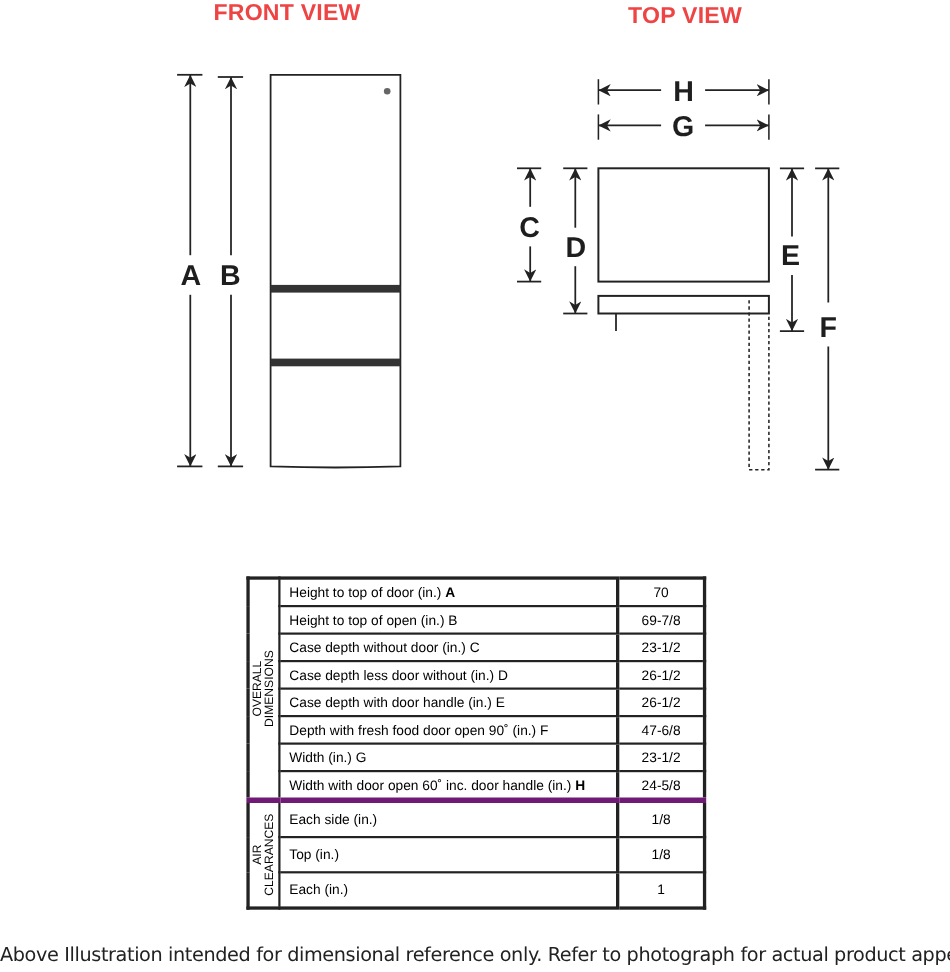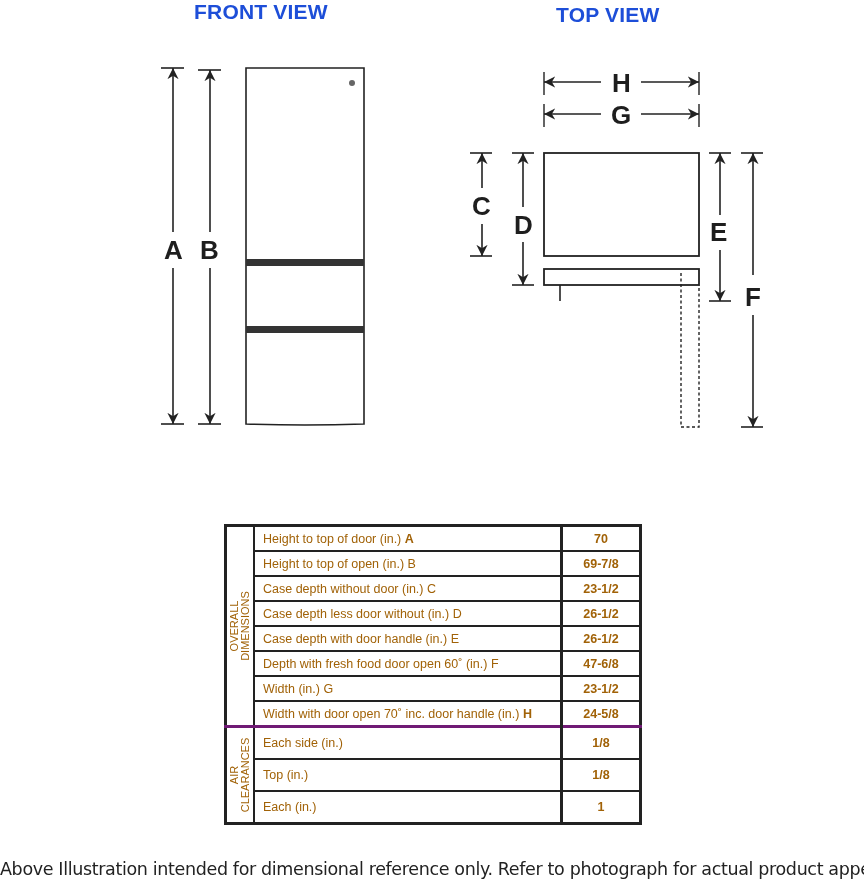--- a/index.html
+++ b/index.html
@@ -1,29 +1,29 @@
 <!DOCTYPE html>
 <html><head>
 <meta charset="utf-8">
 <style>
   html, body { margin: 0; padding: 0; background: #ffffff; }
   body { width: 864px; height: 884px; position: relative; overflow: hidden; font-family: "Liberation Sans", sans-serif; color: #1a1a1a; }
-  .view-title { position: absolute; font-weight: bold; font-size: 21px; letter-spacing: 0.2px; color: #1d4ed8; }
+  .view-title { position: absolute; font-weight: bold; font-size: 21px; letter-spacing: 0.2px; color: #ef4444; }
   #front-title { left: 194px; top: 0px; }
-  #top-title { left: 556px; top: 3px; }
+  #top-title { left: 571px; top: 3px; }
   svg.diagram { position: absolute; left: 0; top: 0; }
   .lbl { font-family: "Liberation Sans", sans-serif; font-weight: bold; font-size: 26px; fill: #1e1e1e; }
 
   table.dims { position: absolute; left: 224px; top: 524px; width: 418px; border-collapse: collapse; border: 3px solid #222; }
-  table.dims td { border: 2px solid #222; font-size: 12.5px; padding: 0 8px; color: #a16207; }
+  table.dims td { border: 2px solid #222; font-size: 12.5px; padding: 0 8px; color: #000000; }
   table.dims td.cat { width: 26px; padding: 0; position: relative; border-right: 2px solid #222; }
-  table.dims td.val { width: 60px; text-align: center; font-weight: bold; border-left: 3px solid #222; }
+  table.dims td.val { width: 60px; text-align: center; font-weight: normal; border-left: 3px solid #222; }
   table.dims tr.g1 td { height: 23px; }
   table.dims tr.g2 td { height: 30px; }
-  table.dims tr.sep td { border-top: 3px solid #701a75; }
+  table.dims tr.sep td { border-top: 5px solid #701a75; }
   .cat-label { position: absolute; left: 50%; top: 50%; transform: translate(-50%, -50%) rotate(-90deg); white-space: nowrap; font-size: 11px; line-height: 11px; text-align: center; text-transform: uppercase; }
   .bold-letter { font-weight: bold; }
 
   #footer { position: absolute; left: 0; top: 859px; width: 864px; text-align: center; font-size: 17.5px; color: #222; white-space: nowrap; font-family: "DejaVu Sans", sans-serif; letter-spacing: -0.35px; }
 </style>
 </head>
 <body>
 
 <div id="front-title" class="view-title">FRONT VIEW</div>
 <div id="top-title" class="view-title">TOP VIEW</div>
@@ -134,29 +134,29 @@
     </tr>
     <tr class="g1">
       <td><span>Case depth less door without (in.) </span><span>D</span></td>
       <td class="val">26-1/2</td>
     </tr>
     <tr class="g1">
       <td><span>Case depth with door handle (in.) </span><span>E</span></td>
       <td class="val">26-1/2</td>
     </tr>
     <tr class="g1">
-      <td><span>Depth with fresh food door open 60˚ (in.) </span><span>F</span></td>
+      <td><span>Depth with fresh food door open 90˚ (in.) </span><span>F</span></td>
       <td class="val">47-6/8</td>
     </tr>
     <tr class="g1">
       <td><span>Width (in.) </span><span>G</span></td>
       <td class="val">23-1/2</td>
     </tr>
     <tr class="g1">
-      <td><span>Width with door open 70˚ inc. door handle (in.) </span><span class="bold-letter">H</span></td>
+      <td><span>Width with door open 60˚ inc. door handle (in.) </span><span class="bold-letter">H</span></td>
       <td class="val">24-5/8</td>
     </tr>
     <tr class="g2 sep">
       <td class="cat" rowspan="3">
         <div class="cat-label"><span>AIR</span><br><span>CLEARANCES</span></div>
       </td>
       <td>Each side (in.)</td>
       <td class="val">1/8</td>
     </tr>
     <tr class="g2">

